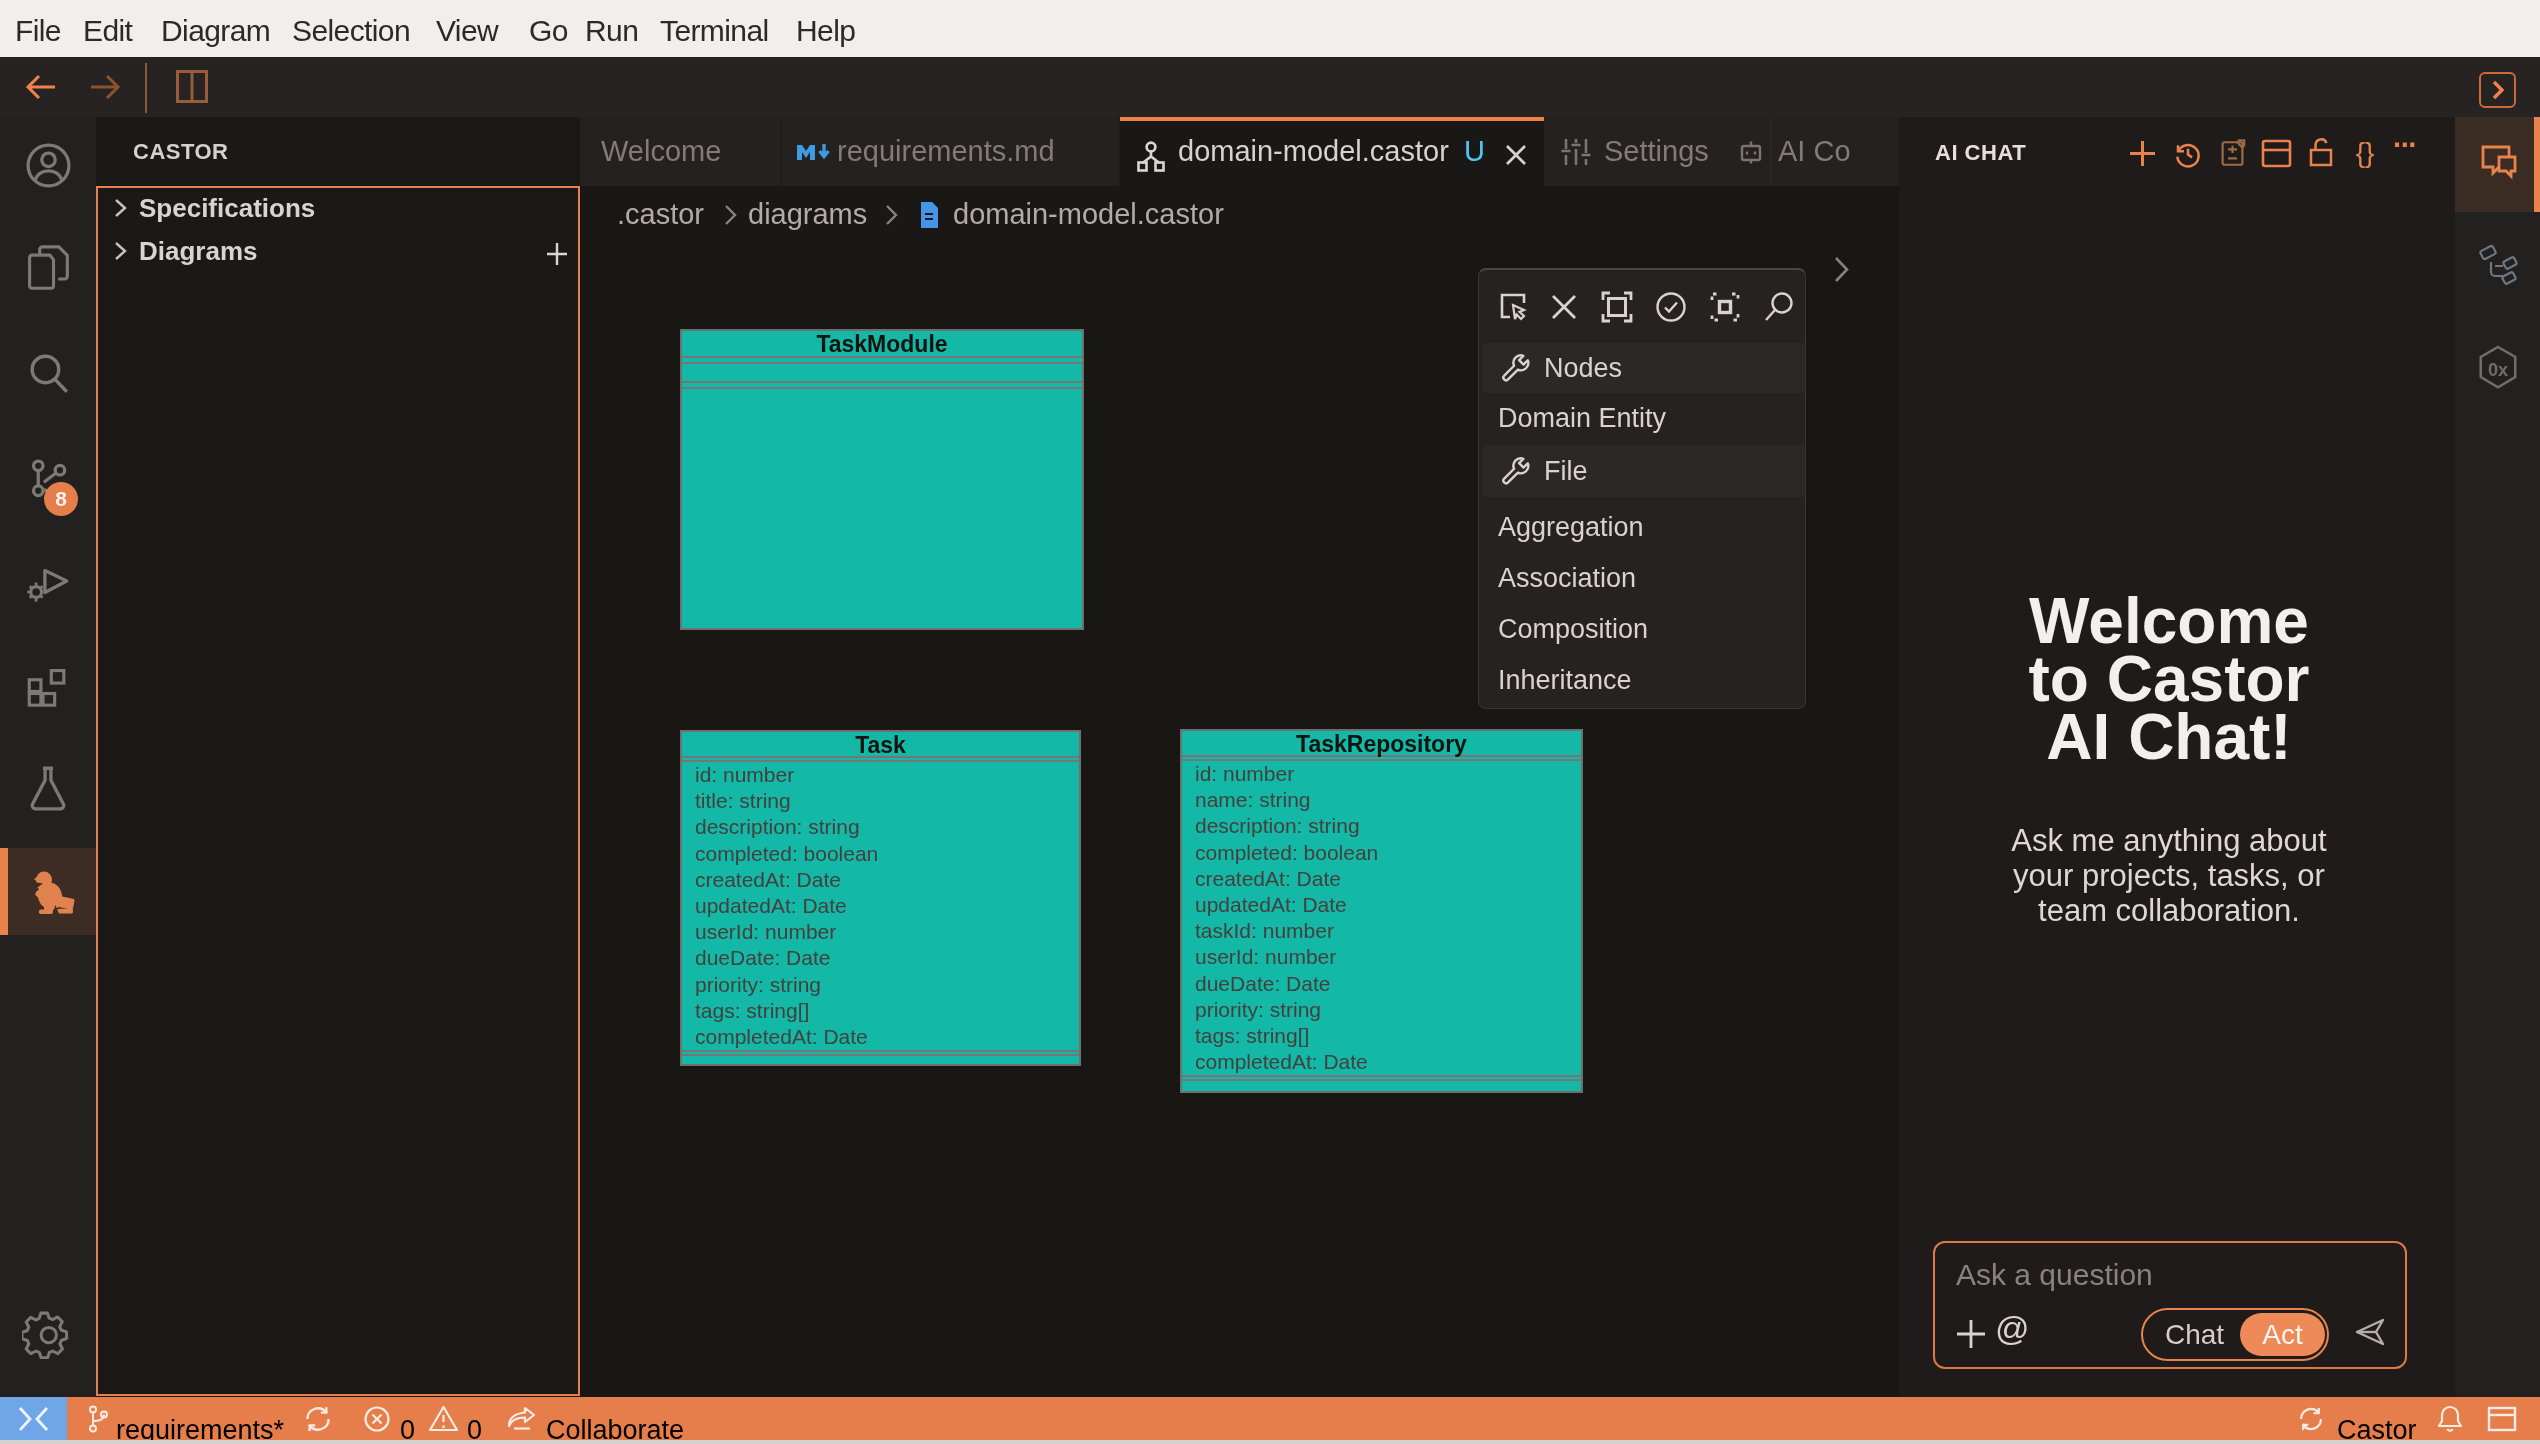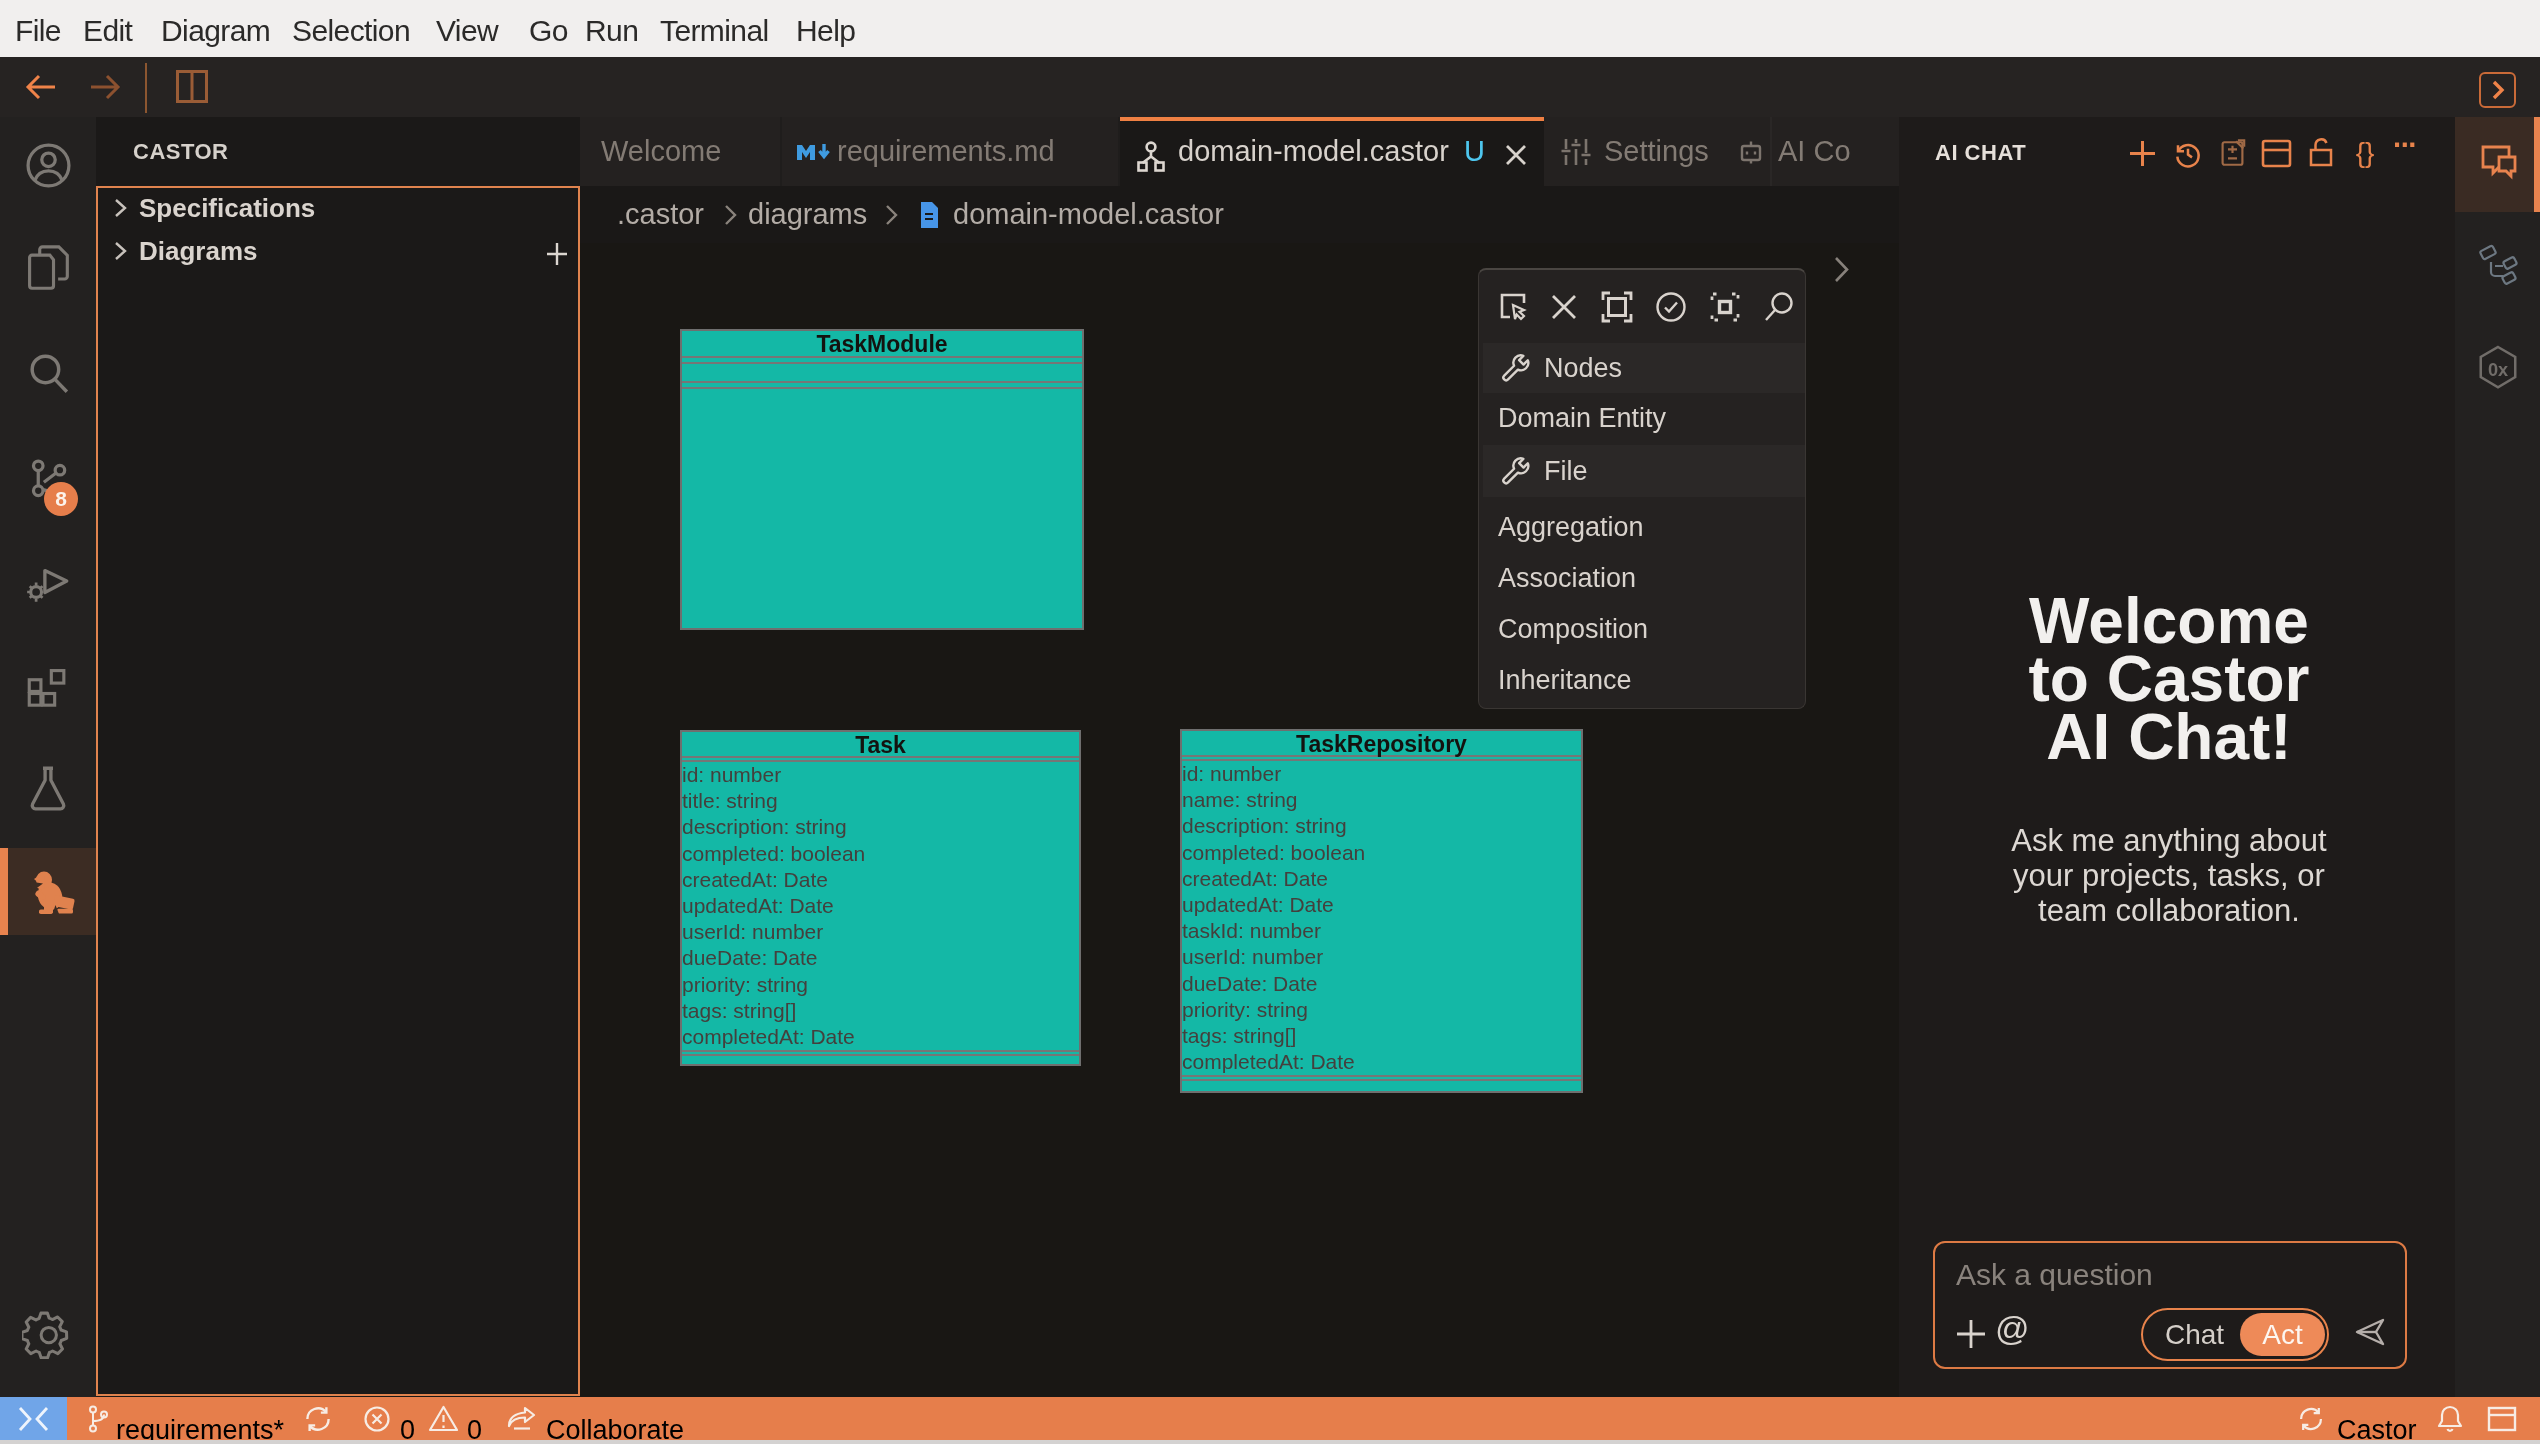--- a/index.html
+++ b/index.html
@@ -18,21 +18,21 @@
 #sidetree{position:absolute;left:0px;top:69px;width:484px;height:1210px;border:2px solid #e0834e;background:#1b1918}
 
 #tabsrow{position:absolute;left:580px;top:117px;width:1319px;height:69px;background:#242120}
 .tab{position:absolute;top:0;height:69px;white-space:nowrap}
 #breadcrumbs{position:absolute;left:580px;top:186px;width:1319px;height:57px;background:#1a1817}
 #canvas{position:absolute;left:580px;top:243px;width:1319px;height:1154px;background:#191714}
 
 .uml{position:absolute;background:#14b8a6;border:2px solid #6f6f6f;color:#403d3b}
 .uml .ttl{font-weight:bold;text-align:center;color:#14120f;font-size:23px}
 .uml .ddiv{height:8px;border-top:2px solid #767676;border-bottom:2px solid #767676}
-.uml .attr{font-size:21px;line-height:26.2px;color:#44403d;white-space:pre}
+.uml .attr{font-size:21px;line-height:26.2px;padding-left:13px;color:#44403d;white-space:pre}
 
 #palette{position:absolute;left:898px;top:25px;width:328px;height:441px;background:#252221;border:1px solid #3a3633;border-top:2px solid #4a4642;border-radius:8px}
 .prow{position:absolute;left:4px;width:322px;display:flex;align-items:center;color:#d9d3cd;font-size:28px}
 
 #rpanel{position:absolute;left:1899px;top:117px;width:556px;height:1280px;background:#1e1b1a}
 
 #rbar{position:absolute;left:2455px;top:117px;width:85px;height:1280px;background:#232120}
 
 #statusbar{position:absolute;left:0;top:1397px;width:2540px;height:43px;background:#e67e4b;color:#f7ece4}
 #bottomstrip{position:absolute;left:0;top:1440px;width:2540px;height:4px;background:#d4d2d1}

